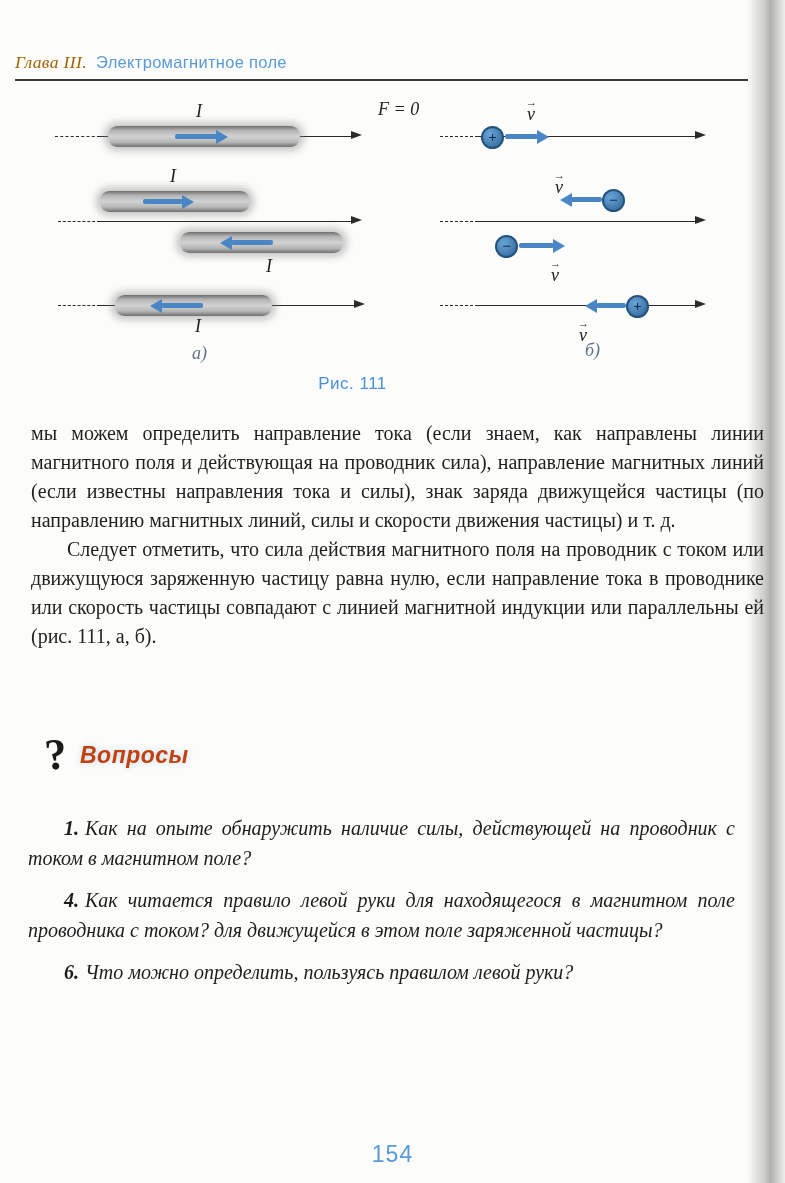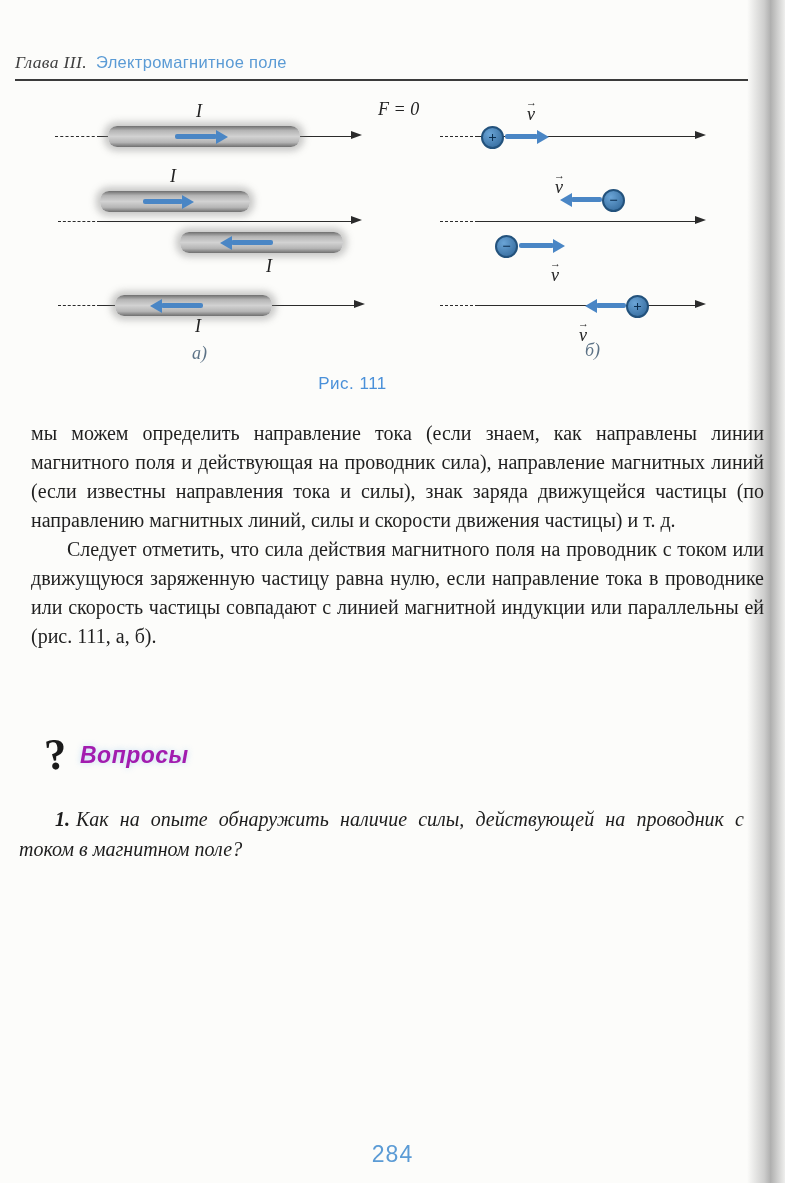--- a/index.html
+++ b/index.html
@@ -7,21 +7,21 @@
          font-family:"Liberation Serif", serif; overflow:hidden; }
 
   
   .edge-shadow { position:absolute; right:0; top:0; width:38px; height:1183px;
     background:linear-gradient(90deg, rgba(170,170,170,0) 0%, rgba(168,168,168,.55) 45%,
       rgba(140,140,140,.68) 62%, rgba(200,200,200,.25) 100%); }
 
   
   .header { position:absolute; left:15px; top:52px; width:733px; display:flex;
             align-items:baseline; gap:9px; }
-  .chapter { font-style:italic; font-size:17.5px; color:#404040; letter-spacing:.4px; }
+  .chapter { font-style:italic; font-size:17.5px; color:#a16207; letter-spacing:.4px; }
   .chapter-title { font-family:"Liberation Sans", sans-serif; font-size:16.5px;
             color:#5b9bd5; letter-spacing:.3px;text-align:center; }
   .header-rule { position:absolute; left:15px; top:79px; width:733px; height:2px;
             background:#3b3b3b; }
 
   
   .figure { position:absolute; left:0; top:90px; width:785px; height:315px; }
 
   .hline { position:absolute; height:0; border-top:1.8px solid #2b2b2b; }
   .hline.arrow::after { content:""; position:absolute; right:-10px; top:-5.8px;
@@ -62,27 +62,27 @@
   .bodytext { position:absolute; left:31px; top:419px; width:733px;
       font-size:20px; line-height:29px; color:#1f1f1f; text-align:justify; }
   .bodytext p { margin:0; }
   .bodytext p.indent { text-indent:36px; }
 
   
   .q-head { position:absolute; left:45px; top:733px; display:flex; align-items:center; }
   .q-mark { font-size:44px; font-weight:bold; color:#1a1a1a; line-height:1;
       transform:rotate(-6deg); }
   .q-title { font-family:"Liberation Sans", sans-serif; font-weight:bold;
-      font-style:italic; font-size:23px; color:#a21caf; margin-left:13px;
+      font-style:italic; font-size:23px; color:#c2410c; margin-left:13px;
       letter-spacing:.5px; text-shadow:0 0 6px rgba(120,180,235,.45);text-align:right; }
 
   .questions { position:absolute; left:15px; top:801px; width:733px;
       font-size:20px; line-height:29.5px; color:#1c1c1c; text-align:justify;
       font-style:italic; }
-  .questions p { margin:4px; text-indent:36px; }
+  .questions p { margin:13px; text-indent:36px; }
   .q-num { font-weight:bold; margin-right:6px; }
 
   .page-number { position:absolute; left:0; top:1141px; width:785px; text-align:center;
       font-family:"Liberation Sans", sans-serif; font-size:23px; color:#5b9bd5;
       letter-spacing:1px; }
 </style>
 </head>
 <body>
 
 <div class="edge-shadow"></div>
@@ -168,15 +168,17 @@
   <p class="indent">Следует отметить, что сила действия магнитного поля на проводник с током или движущуюся заряженную частицу равна нулю, если направление тока в проводнике или скорость частицы совпадают с линией магнитной индукции или параллельны ей (рис. 111, а, б).</p>
 </div>
 
 <div class="q-head">
   <span class="q-mark">?</span>
   <span class="q-title">Вопросы</span>
 </div>
 
 <div class="questions">
   <p><span class="q-num">1.</span><span>Как на опыте обнаружить наличие силы, действующей на проводник с током в магнитном поле?</span></p>
+  <p><span class="q-num">4.</span><span>Как читается правило левой руки для находящегося в магнитном поле проводника с током? для движущейся в этом поле заряженной частицы?</span></p>
+  <p><span class="q-num">6.</span><span>Что можно определить, пользуясь правилом левой руки?</span></p>
 </div>
 
-<div class="page-number">284</div>
+<div class="page-number">154</div>
 
 </body></html>

